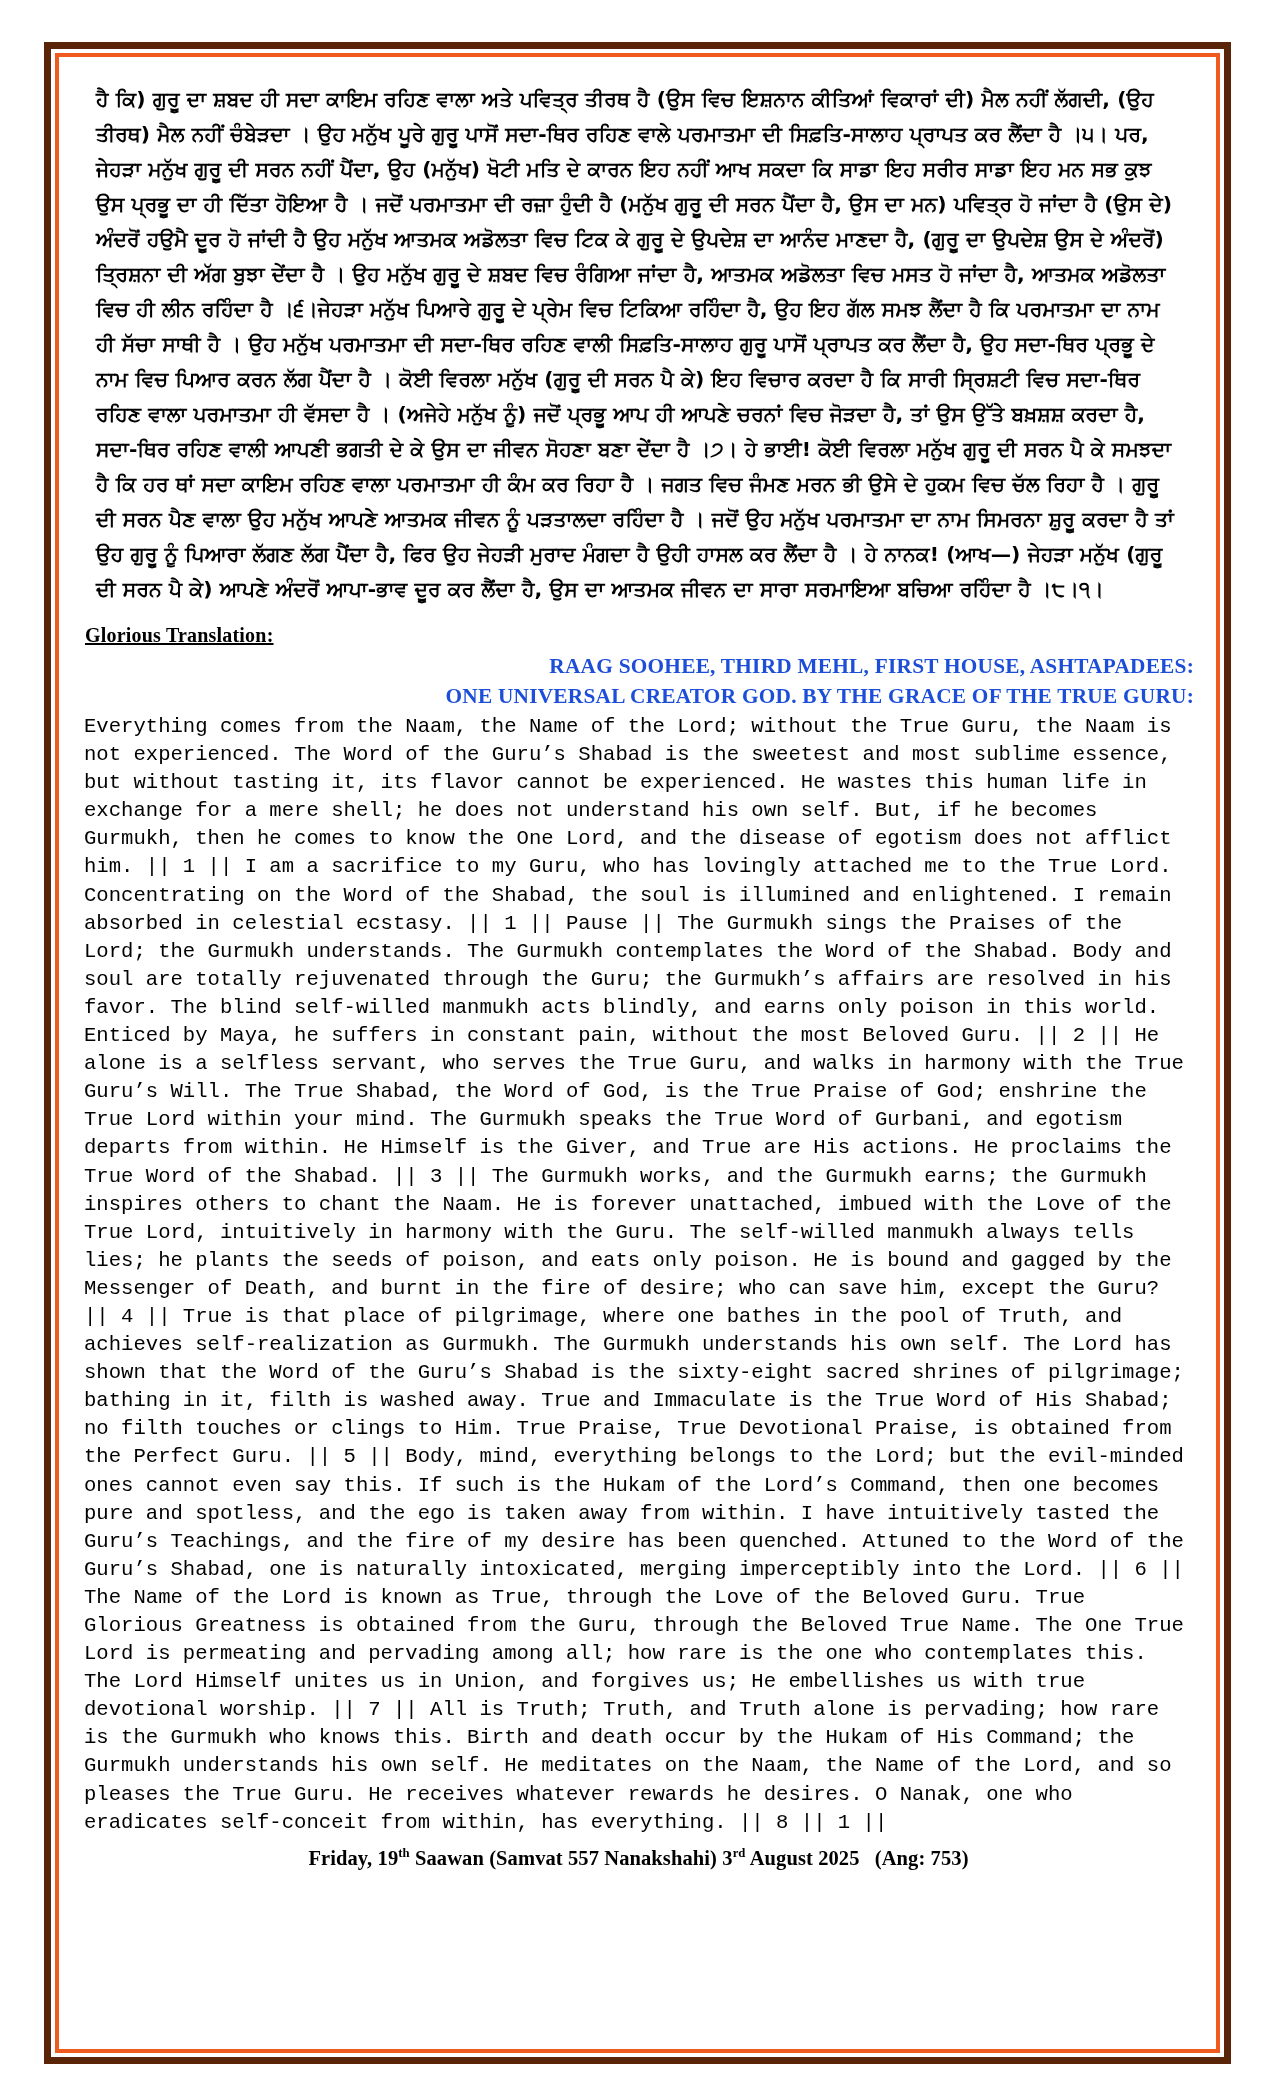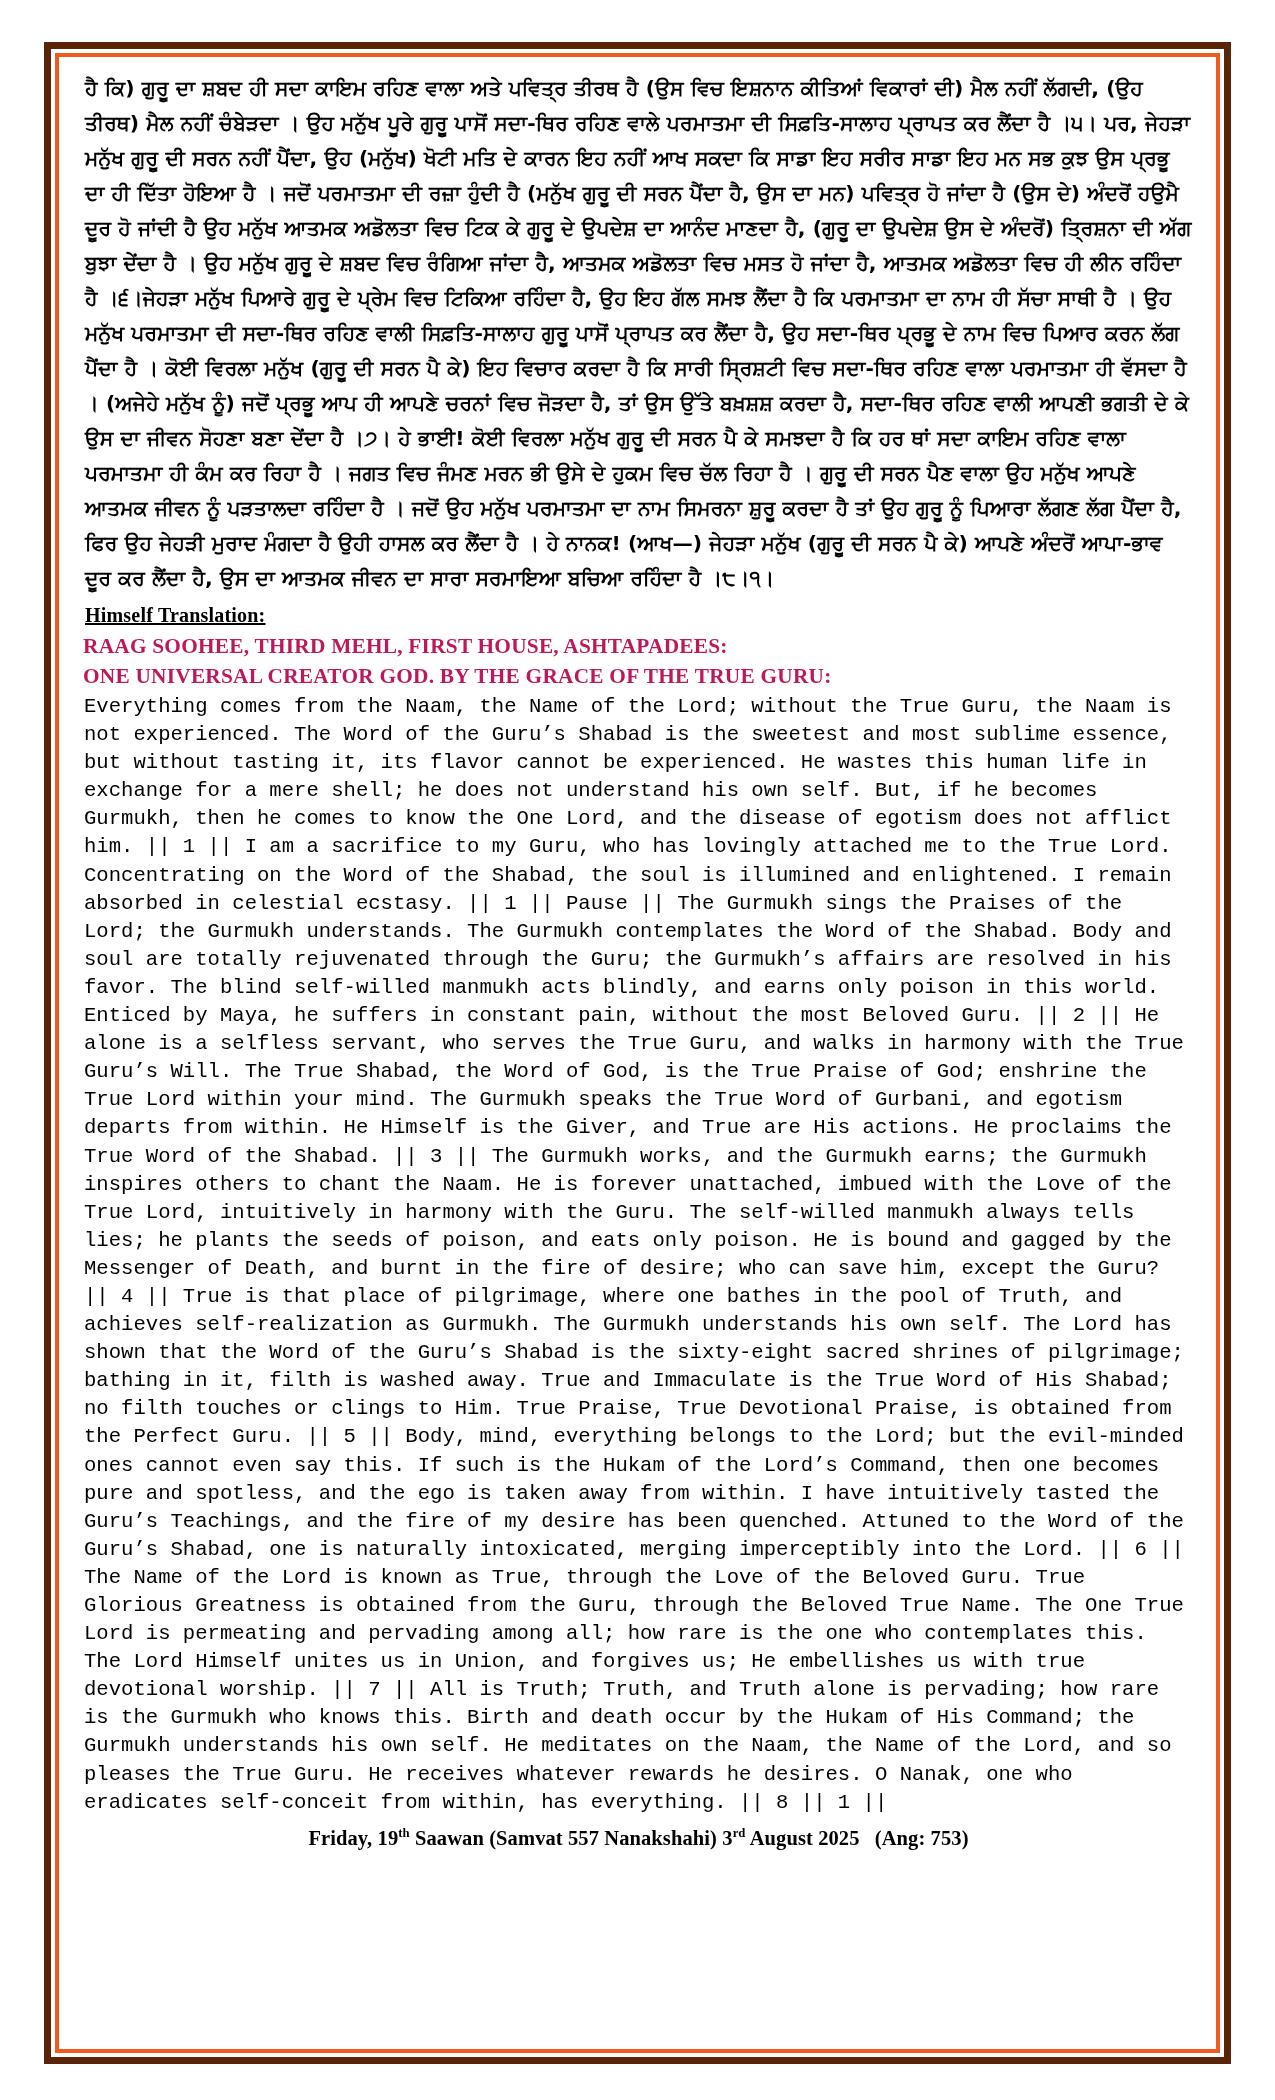--- a/index.html
+++ b/index.html
@@ -54,21 +54,21 @@
     font-size: 20.3px;
     line-height: 35.0px;
     color: #000000;
     text-align: justify;
     text-justify: inter-word;
     letter-spacing: 0.1px;
     margin: 0 0 2px 0;
     padding: 0 2px;
   }
   .gurmukhi p {
-    margin: 0;
+    margin: 11px;
     text-align: justify;
   }
   .gurmukhi p:last-child {
     text-align: left;
   }
 
   
   .et-label {
     font-family: "Liberation Serif", "DejaVu Serif", serif;
     font-weight: 700;
@@ -78,22 +78,22 @@
     margin: 6px 0 3px 2px;
     display: inline-block;
     letter-spacing: 0.2px;
   }
 
   .raag-title {
     font-family: "Liberation Serif", "DejaVu Serif", serif;
     font-weight: 700;
     font-size: 21.3px;
     line-height: 28px;
-    text-align: left;
-    color: #be185d;
+    text-align: right;
+    color: #1d4ed8;
     letter-spacing: 0.25px;
     margin: 2px 0 0 0;
   }
   .raag-title.second {
     margin-bottom: 3px;
   }
 
   
   .english-body {
     font-family: Liberation Mono, monospace;
@@ -133,21 +133,21 @@
 <div id="page">
   <div class="frame-outer" style="border-color: rgb(90, 36, 8);">
     <div class="frame-inner" style="border-color: rgb(240, 90, 30);">
       <div class="content">
 
         <div class="gurmukhi">
           <p>ਹੈ ਕਿ) ਗੁਰੂ ਦਾ ਸ਼ਬਦ ਹੀ ਸਦਾ ਕਾਇਮ ਰਹਿਣ ਵਾਲਾ ਅਤੇ ਪਵਿਤ੍ਰ ਤੀਰਥ ਹੈ (ਉਸ ਵਿਚ ਇਸ਼ਨਾਨ ਕੀਤਿਆਂ ਵਿਕਾਰਾਂ ਦੀ) ਮੈਲ ਨਹੀਂ ਲੱਗਦੀ, (ਉਹ ਤੀਰਥ) ਮੈਲ ਨਹੀਂ ਚੰਬੇੜਦਾ । ਉਹ ਮਨੁੱਖ ਪੂਰੇ ਗੁਰੂ ਪਾਸੋਂ ਸਦਾ-ਥਿਰ ਰਹਿਣ ਵਾਲੇ ਪਰਮਾਤਮਾ ਦੀ ਸਿਫ਼ਤਿ-ਸਾਲਾਹ ਪ੍ਰਾਪਤ ਕਰ ਲੈਂਦਾ ਹੈ ।੫। ਪਰ, ਜੇਹੜਾ ਮਨੁੱਖ ਗੁਰੂ ਦੀ ਸਰਨ ਨਹੀਂ ਪੈਂਦਾ, ਉਹ (ਮਨੁੱਖ) ਖੋਟੀ ਮਤਿ ਦੇ ਕਾਰਨ ਇਹ ਨਹੀਂ ਆਖ ਸਕਦਾ ਕਿ ਸਾਡਾ ਇਹ ਸਰੀਰ ਸਾਡਾ ਇਹ ਮਨ ਸਭ ਕੁਝ ਉਸ ਪ੍ਰਭੂ ਦਾ ਹੀ ਦਿੱਤਾ ਹੋਇਆ ਹੈ । ਜਦੋਂ ਪਰਮਾਤਮਾ ਦੀ ਰਜ਼ਾ ਹੁੰਦੀ ਹੈ (ਮਨੁੱਖ ਗੁਰੂ ਦੀ ਸਰਨ ਪੈਂਦਾ ਹੈ, ਉਸ ਦਾ ਮਨ) ਪਵਿਤ੍ਰ ਹੋ ਜਾਂਦਾ ਹੈ (ਉਸ ਦੇ) ਅੰਦਰੋਂ ਹਉਮੈ ਦੂਰ ਹੋ ਜਾਂਦੀ ਹੈ ਉਹ ਮਨੁੱਖ ਆਤਮਕ ਅਡੋਲਤਾ ਵਿਚ ਟਿਕ ਕੇ ਗੁਰੂ ਦੇ ਉਪਦੇਸ਼ ਦਾ ਆਨੰਦ ਮਾਣਦਾ ਹੈ, (ਗੁਰੂ ਦਾ ਉਪਦੇਸ਼ ਉਸ ਦੇ ਅੰਦਰੋਂ) ਤ੍ਰਿਸ਼ਨਾ ਦੀ ਅੱਗ ਬੁਝਾ ਦੇਂਦਾ ਹੈ । ਉਹ ਮਨੁੱਖ ਗੁਰੂ ਦੇ ਸ਼ਬਦ ਵਿਚ ਰੰਗਿਆ ਜਾਂਦਾ ਹੈ, ਆਤਮਕ ਅਡੋਲਤਾ ਵਿਚ ਮਸਤ ਹੋ ਜਾਂਦਾ ਹੈ, ਆਤਮਕ ਅਡੋਲਤਾ ਵਿਚ ਹੀ ਲੀਨ ਰਹਿੰਦਾ ਹੈ ।੬।ਜੇਹੜਾ ਮਨੁੱਖ ਪਿਆਰੇ ਗੁਰੂ ਦੇ ਪ੍ਰੇਮ ਵਿਚ ਟਿਕਿਆ ਰਹਿੰਦਾ ਹੈ, ਉਹ ਇਹ ਗੱਲ ਸਮਝ ਲੈਂਦਾ ਹੈ ਕਿ ਪਰਮਾਤਮਾ ਦਾ ਨਾਮ ਹੀ ਸੱਚਾ ਸਾਥੀ ਹੈ । ਉਹ ਮਨੁੱਖ ਪਰਮਾਤਮਾ ਦੀ ਸਦਾ-ਥਿਰ ਰਹਿਣ ਵਾਲੀ ਸਿਫ਼ਤਿ-ਸਾਲਾਹ ਗੁਰੂ ਪਾਸੋਂ ਪ੍ਰਾਪਤ ਕਰ ਲੈਂਦਾ ਹੈ, ਉਹ ਸਦਾ-ਥਿਰ ਪ੍ਰਭੂ ਦੇ ਨਾਮ ਵਿਚ ਪਿਆਰ ਕਰਨ ਲੱਗ ਪੈਂਦਾ ਹੈ । ਕੋਈ ਵਿਰਲਾ ਮਨੁੱਖ (ਗੁਰੂ ਦੀ ਸਰਨ ਪੈ ਕੇ) ਇਹ ਵਿਚਾਰ ਕਰਦਾ ਹੈ ਕਿ ਸਾਰੀ ਸ੍ਰਿਸ਼ਟੀ ਵਿਚ ਸਦਾ-ਥਿਰ ਰਹਿਣ ਵਾਲਾ ਪਰਮਾਤਮਾ ਹੀ ਵੱਸਦਾ ਹੈ । (ਅਜੇਹੇ ਮਨੁੱਖ ਨੂੰ) ਜਦੋਂ ਪ੍ਰਭੂ ਆਪ ਹੀ ਆਪਣੇ ਚਰਨਾਂ ਵਿਚ ਜੋੜਦਾ ਹੈ, ਤਾਂ ਉਸ ਉੱਤੇ ਬਖ਼ਸ਼ਸ਼ ਕਰਦਾ ਹੈ, ਸਦਾ-ਥਿਰ ਰਹਿਣ ਵਾਲੀ ਆਪਣੀ ਭਗਤੀ ਦੇ ਕੇ ਉਸ ਦਾ ਜੀਵਨ ਸੋਹਣਾ ਬਣਾ ਦੇਂਦਾ ਹੈ ।੭। ਹੇ ਭਾਈ! ਕੋਈ ਵਿਰਲਾ ਮਨੁੱਖ ਗੁਰੂ ਦੀ ਸਰਨ ਪੈ ਕੇ ਸਮਝਦਾ ਹੈ ਕਿ ਹਰ ਥਾਂ ਸਦਾ ਕਾਇਮ ਰਹਿਣ ਵਾਲਾ ਪਰਮਾਤਮਾ ਹੀ ਕੰਮ ਕਰ ਰਿਹਾ ਹੈ । ਜਗਤ ਵਿਚ ਜੰਮਣ ਮਰਨ ਭੀ ਉਸੇ ਦੇ ਹੁਕਮ ਵਿਚ ਚੱਲ ਰਿਹਾ ਹੈ । ਗੁਰੂ ਦੀ ਸਰਨ ਪੈਣ ਵਾਲਾ ਉਹ ਮਨੁੱਖ ਆਪਣੇ ਆਤਮਕ ਜੀਵਨ ਨੂੰ ਪੜਤਾਲਦਾ ਰਹਿੰਦਾ ਹੈ । ਜਦੋਂ ਉਹ ਮਨੁੱਖ ਪਰਮਾਤਮਾ ਦਾ ਨਾਮ ਸਿਮਰਨਾ ਸ਼ੁਰੂ ਕਰਦਾ ਹੈ ਤਾਂ ਉਹ ਗੁਰੂ ਨੂੰ ਪਿਆਰਾ ਲੱਗਣ ਲੱਗ ਪੈਂਦਾ ਹੈ, ਫਿਰ ਉਹ ਜੇਹੜੀ ਮੁਰਾਦ ਮੰਗਦਾ ਹੈ ਉਹੀ ਹਾਸਲ ਕਰ ਲੈਂਦਾ ਹੈ । ਹੇ ਨਾਨਕ! (ਆਖ—) ਜੇਹੜਾ ਮਨੁੱਖ (ਗੁਰੂ ਦੀ ਸਰਨ ਪੈ ਕੇ) ਆਪਣੇ ਅੰਦਰੋਂ ਆਪਾ-ਭਾਵ ਦੂਰ ਕਰ ਲੈਂਦਾ ਹੈ, ਉਸ ਦਾ ਆਤਮਕ ਜੀਵਨ ਦਾ ਸਾਰਾ ਸਰਮਾਇਆ ਬਚਿਆ ਰਹਿੰਦਾ ਹੈ ।੮।੧।</p>
         </div>
 
         <div>
-          <span class="et-label">Himself Translation:</span>
+          <span class="et-label">Glorious Translation:</span>
         </div>
 
         <div class="raag-title">RAAG SOOHEE, THIRD MEHL, FIRST HOUSE, ASHTAPADEES:</div>
         <div class="raag-title second">ONE UNIVERSAL CREATOR GOD.  BY THE GRACE OF THE TRUE GURU:</div>
 
         <div class="english-body">
           <p>Everything comes from the Naam, the Name of the Lord; without the True Guru, the Naam is not experienced. The Word of the Guru’s Shabad is the sweetest and most sublime essence, but without tasting it, its flavor cannot be experienced. He wastes this human life in exchange for a mere shell; he does not understand his own self. But, if he becomes Gurmukh, then he comes to know the One Lord, and the disease of egotism does not afflict him.  || 1 ||   I am a sacrifice to my Guru, who has lovingly attached me to the True Lord. Concentrating on the Word of the Shabad, the soul is illumined and enlightened. I remain absorbed in celestial ecstasy. || 1 || Pause ||   The Gurmukh sings the Praises of the Lord; the Gurmukh understands. The Gurmukh contemplates the Word of the Shabad. Body and soul are totally rejuvenated through the Guru; the Gurmukh’s affairs are resolved in his favor. The blind self-willed manmukh acts blindly, and earns only poison in this world. Enticed by Maya, he suffers in constant pain, without the most Beloved Guru.  || 2 ||   He alone is a selfless servant, who serves the True Guru, and walks in harmony with the True Guru’s Will. The True Shabad, the Word of God, is the True Praise of God; enshrine the True Lord within your mind. The Gurmukh speaks the True Word of Gurbani, and egotism departs from within. He Himself is the Giver, and True are His actions. He proclaims the True Word of the Shabad.  || 3 ||   The Gurmukh works, and the Gurmukh earns; the Gurmukh inspires others to chant the Naam. He is forever unattached, imbued with the Love of the True Lord, intuitively in harmony with the Guru. The self-willed manmukh always tells lies; he plants the seeds of poison, and eats only poison. He is bound and gagged by the Messenger of Death, and burnt in the fire of desire; who can save him, except the Guru?  || 4 ||   True is that place of pilgrimage, where one bathes in the pool of Truth, and achieves self-realization as Gurmukh. The Gurmukh understands his own self. The Lord has shown that the Word of the Guru’s Shabad is the sixty-eight sacred shrines of pilgrimage; bathing in it, filth is washed away. True and Immaculate is the True Word of His Shabad; no filth touches or clings to Him. True Praise, True Devotional Praise, is obtained from the Perfect Guru.  || 5 ||   Body, mind, everything belongs to the Lord; but the evil-minded ones cannot even say this. If such is the Hukam of the Lord’s Command, then one becomes pure and spotless, and the ego is taken away from within. I have intuitively tasted the Guru’s Teachings, and the fire of my desire has been quenched. Attuned to the Word of the Guru’s Shabad, one is naturally intoxicated, merging imperceptibly into the Lord.    || 6 ||   The Name of the Lord is known as True, through the Love of the Beloved Guru. True Glorious Greatness is obtained from the Guru, through the Beloved True Name. The One True Lord is permeating and pervading among all; how rare is the one who contemplates this. The Lord Himself unites us in Union, and forgives us; He embellishes us with true devotional worship.  || 7 ||   All is Truth; Truth, and Truth alone is pervading; how rare is the Gurmukh who knows this. Birth and death occur by the Hukam of His Command; the Gurmukh understands his own self. He meditates on the Naam, the Name of the Lord, and so pleases the True Guru. He receives whatever rewards he desires. O Nanak, one who eradicates self-conceit from within, has everything.  || 8 || 1 ||</p>
         </div>
 
         <div class="footer">

